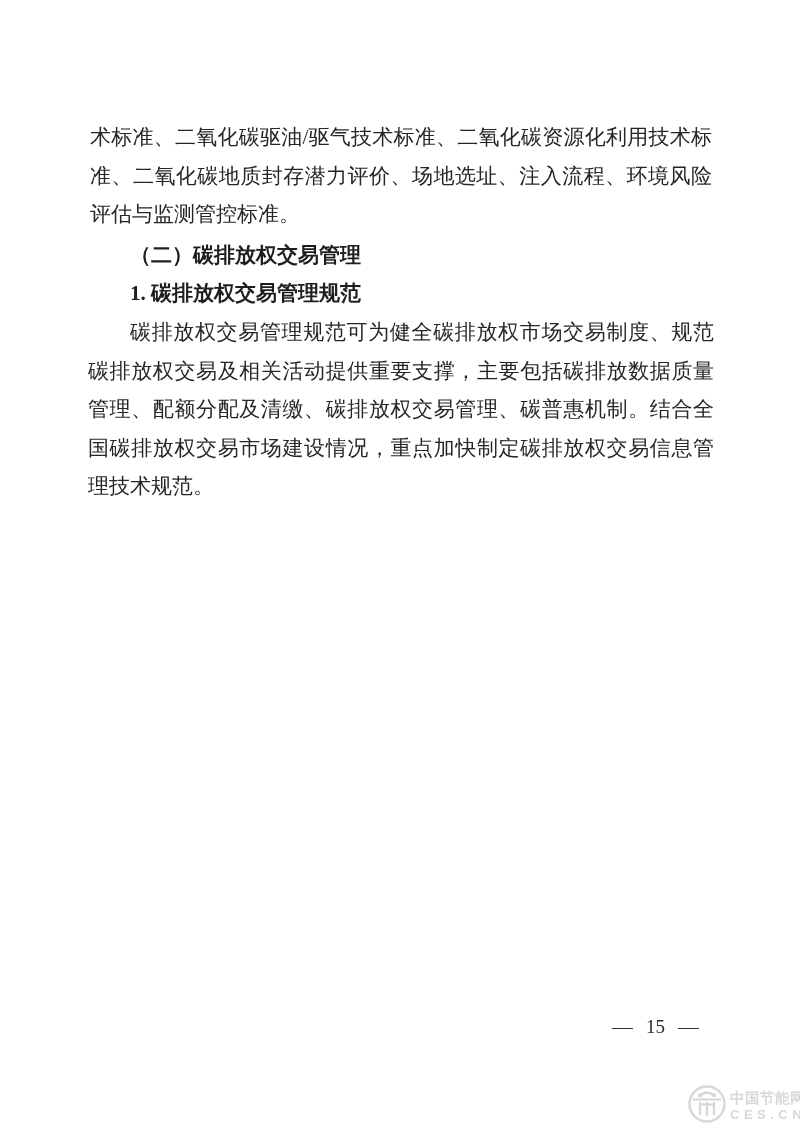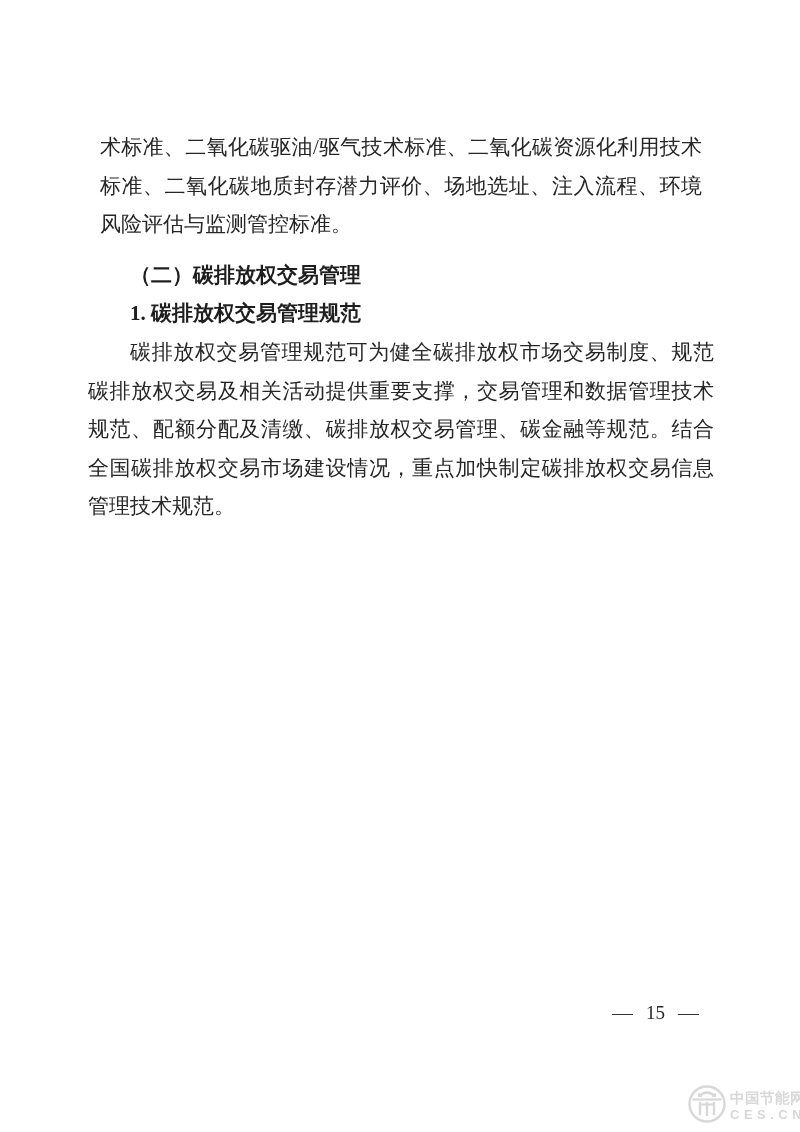--- a/index.html
+++ b/index.html
@@ -28,41 +28,41 @@
     line-height: 38.6px;
     color: #262626;
     text-align: justify;
   }
   .para {
     text-indent: 2em;
     margin: 0;
   }
   .para-cont {
     text-indent: 0;
-    margin: 12px;
+    margin: 2px;
   }
   .h-section, .h-num {
     font-weight: 700;
     text-indent: 2em;
     margin: 0;
     text-align: left;
     color: #1e1e1e;
   }
   .page-footer {
     position: absolute;
     top: 1002px;
     right: 102px;
     font-size: 19px;
     color: #2a2a2a;
     letter-spacing: 0;
     white-space: nowrap;
   }
   .page-footer .num {
     display: inline-block;
-    margin: 0 14px;
+    margin: 14px 14px;
     text-align: right;
   }
   .page-footer .dash {
     display: inline-block;
     transform: scaleX(1.1);
   }
   .watermark {
     position: absolute;
     left: 687px;
     top: 1083px;
@@ -99,21 +99,21 @@
 </style>
 </head>
 <body>
 
 <div class="scan-page">
 
   <div class="content">
     <p class="para-cont">术标准、二氧化碳驱油/驱气技术标准、二氧化碳资源化利用技术标准、二氧化碳地质封存潜力评价、场地选址、注入流程、环境风险评估与监测管控标准。</p>
     <p class="h-section">（二）碳排放权交易管理</p>
     <p class="h-num">1. 碳排放权交易管理规范</p>
-    <p class="para">碳排放权交易管理规范可为健全碳排放权市场交易制度、规范碳排放权交易及相关活动提供重要支撑，交易管理和数据管理技术规范、配额分配及清缴、碳排放权交易管理、碳金融等规范。结合全国碳排放权交易市场建设情况，重点加快制定碳排放权交易信息管理技术规范。</p>
+    <p class="para">碳排放权交易管理规范可为健全碳排放权市场交易制度、规范碳排放权交易及相关活动提供重要支撑，主要包括碳排放数据质量管理、配额分配及清缴、碳排放权交易管理、碳普惠机制。结合全国碳排放权交易市场建设情况，重点加快制定碳排放权交易信息管理技术规范。</p>
   </div>
 
   <div class="page-footer">
     <span class="dash">—</span><span class="num">15</span><span class="dash">—</span>
   </div>
 
   <div class="watermark">
     <span class="wm-logo">
       <svg width="40" height="42" viewBox="0 0 40 42" fill="none" xmlns="http://www.w3.org/2000/svg">
         <circle cx="20" cy="21" r="17.5" stroke="#d8d8d8" stroke-width="2.4"></circle>

